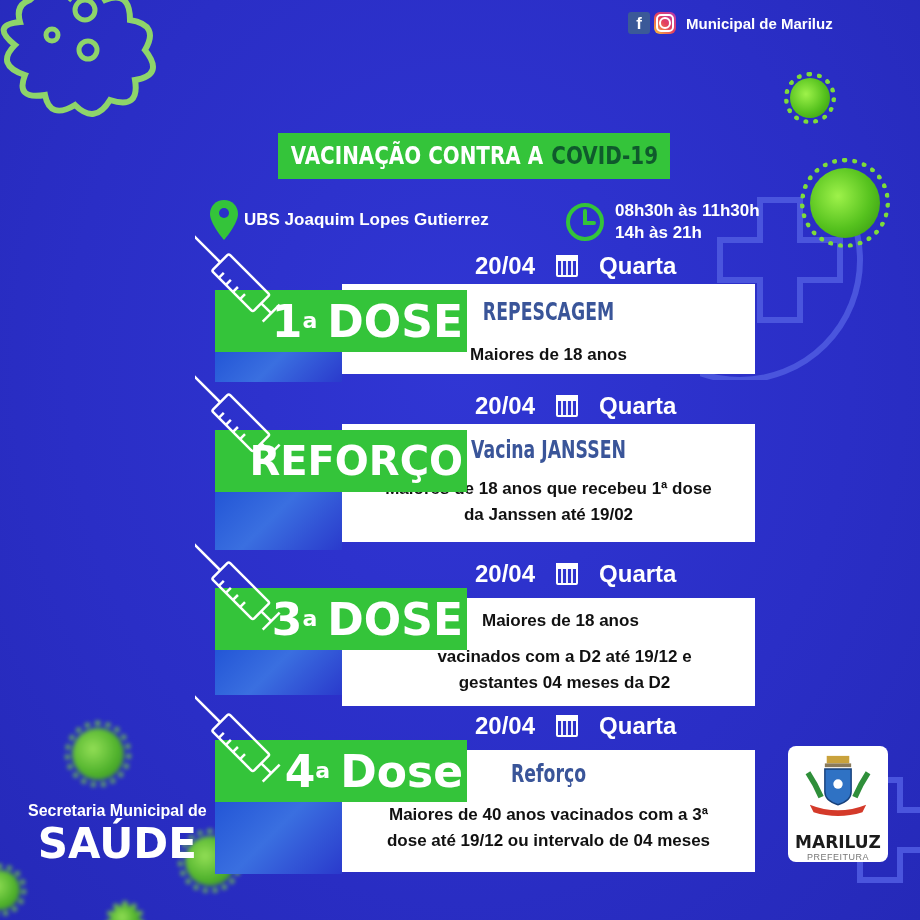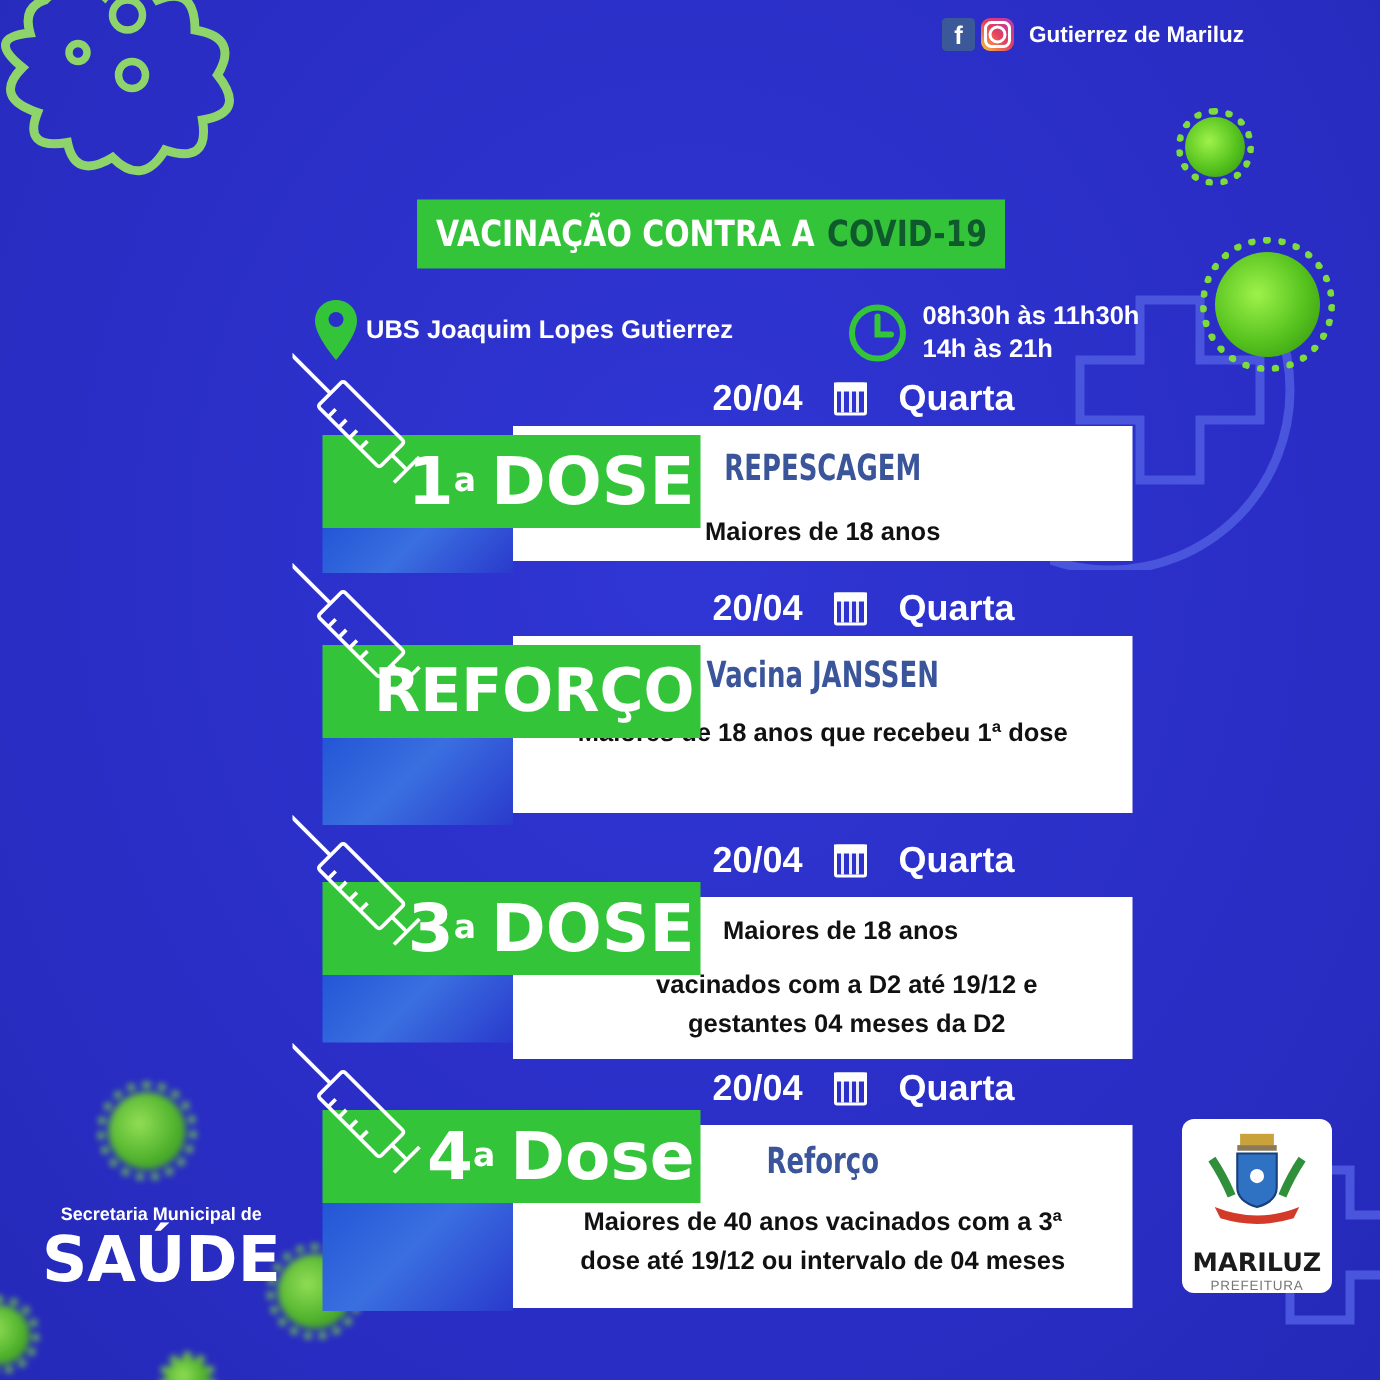--- a/index.html
+++ b/index.html
@@ -41,21 +41,21 @@
   .blue-grad { position: absolute; left: 0; top: 90px; width: 127px; height: 45px; background: linear-gradient(135deg, #2356d6 0%, #3a6fe0 45%, #2a3acc 100%); z-index: 1; }
   .white-box { position: absolute; left: 127px; top: 22px; width: 413px; background: #fff; z-index: 1; }
   .date-row { position: absolute; left: 260px; top: -10px; display: flex; align-items: center; gap: 21px; color: #fff; font-size: 24px; font-weight: bold; z-index: 3; }
   .cal-icon { width: 22px; height: 22px; border: 2px solid #fff; border-radius: 2px; position: relative; background: repeating-linear-gradient(90deg, transparent 0 3px, rgba(255,255,255,.9) 3px 5px), transparent; }
   .cal-icon::before { content: ""; position: absolute; left: -2px; right: -2px; top: -2px; height: 6px; background: #fff; }
   .headline { font-family: "DejaVu Sans", sans-serif; color: #3a5599; font-weight: bold; font-size: 24px; text-align: center; transform: scaleX(0.72); white-space: nowrap; }
   .desc { color: #111; font-weight: bold; font-size: 17px; text-align: center; line-height: 26px; }
   .syringe { position: absolute; left: -20px; top: -30px; z-index: 4; }
 
   .saude-wrap { position: absolute; left: 28px; top: 802px; text-align: center; }
-  .saude-small { color: #fff; font-size: 12px; font-weight: bold; }
+  .saude-small { color: #fff; font-size: 16px; font-weight: bold; }
   .saude-big { color: #fff; font-family: "DejaVu Sans", sans-serif; font-weight: bold; font-size: 42px; line-height: 48px; }
 
   .logo-box { position: absolute; left: 788px; top: 746px; width: 100px; height: 116px; background: #fff; border-radius: 8px; display: flex; flex-direction: column; align-items: center; padding-top: 8px; }
   .logo-name { font-family: "DejaVu Sans", sans-serif; font-weight: bold; color: #1b1b1b; font-size: 17px; margin-top: 16px; }
   .logo-sub { color: #777; font-size: 9px; font-weight: normal; letter-spacing: .5px; }
 </style>
 </head>
 <body>
 
 <div class="canvas">
@@ -78,21 +78,21 @@
   <div class="deco-virus" style="left:790px;top:78px;width:40px;height:40px;"></div>
   <div class="deco-virus" style="left:810px;top:168px;width:70px;height:70px;"></div>
   <div class="deco-virus deco-blur" style="left:72px;top:728px;width:52px;height:52px;"></div>
   <div class="deco-virus deco-blur" style="left:185px;top:836px;width:50px;height:50px;"></div>
   <div class="deco-virus deco-blur" style="left:-20px;top:870px;width:40px;height:40px;"></div>
   <div class="deco-virus deco-blur" style="left:110px;top:905px;width:30px;height:30px;"></div>
 
   <div class="social">
     <div class="fb">f</div>
     <div class="ig"></div>
-    <span class="social-text">Gutierrez de Mariluz</span>
+    <span class="social-text">Municipal de Mariluz</span>
   </div>
 
 
   <div class="subtitle">
     <div class="sub-wrap">
       <span class="sub-white">VACINAÇÃO CONTRA A</span>
       <span class="sub-dark">COVID-19</span>
     </div>
   </div>
 
@@ -166,20 +166,21 @@
         <span>Quarta</span>
     </div>
     <div class="green-label" style="font-size:40px;">
       <span>REFORÇO</span>
     </div>
     <div class="blue-grad" style="height:58px;"></div>
     <div class="white-box" style="height:118px;padding-top:12px;">
       <div class="headline">Vacina JANSSEN</div>
       <div class="desc" style="margin-top:12px;">
         <div>Maiores de 18 anos que recebeu 1ª dose</div>
+        <div>da Janssen até 19/02</div>
       </div>
     </div>
   </div>
 
   <div class="dose-block" style="top:570px;height:140px;">
     <svg class="syringe" width="100" height="110" viewBox="0 0 100 110">
       <g transform="rotate(-45 50 55)" fill="none" stroke="#fff" stroke-width="2.5">
         <rect x="38" y="20" width="24" height="58" rx="2"></rect>
         <line x1="50" y1="-20" x2="50" y2="20"></line>
         <line x1="50" y1="78" x2="50" y2="92"></line>

